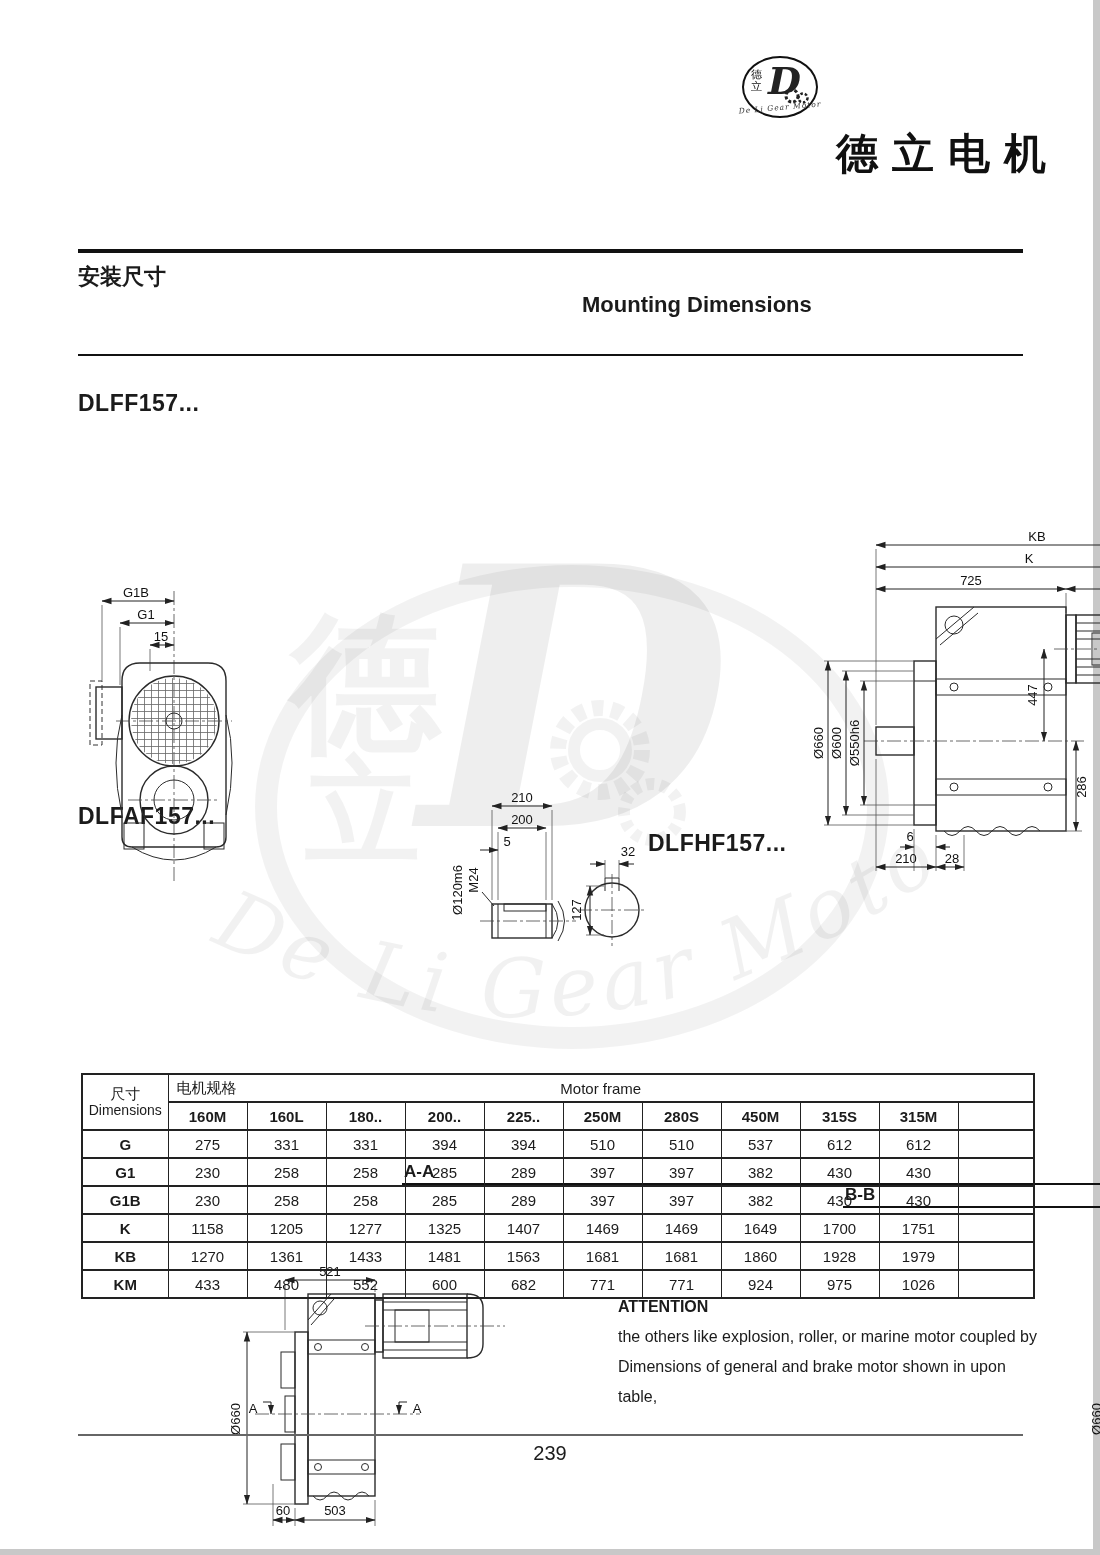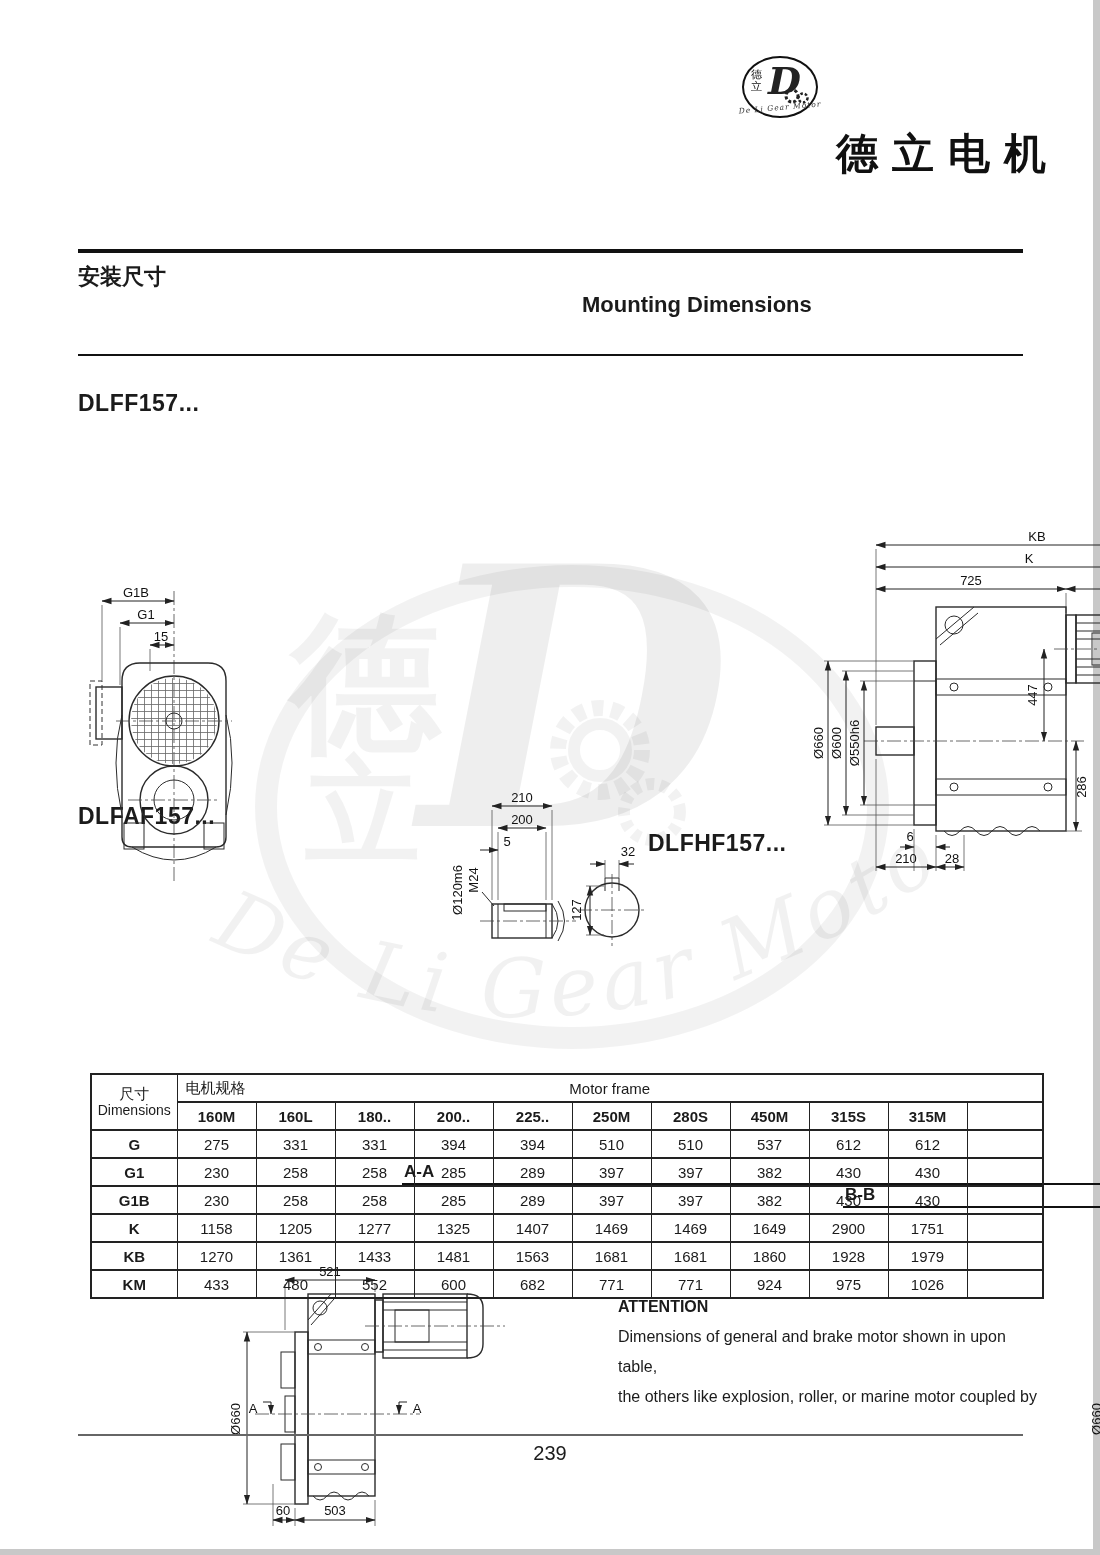--- a/index.html
+++ b/index.html
@@ -38,21 +38,21 @@
 
   
   .wm{position:absolute;z-index:0;pointer-events:none;}
   .wm-ellipse{left:255px;top:565px;width:590px;height:440px;border:22px solid rgba(0,0,0,.05);border-radius:50%;}
   .wm-d{left:420px;top:520px;font:italic bold 360px "DejaVu Serif",serif;color:rgba(0,0,0,.065);line-height:1;}
   .wm-c1{left:290px;top:585px;font:bold 150px "DejaVu Serif",serif;color:rgba(0,0,0,.05);}
   .wm-c2{left:305px;top:735px;font:bold 115px "DejaVu Serif",serif;color:rgba(0,0,0,.05);}
   .z{position:relative;z-index:1;}
 
   
-  .tbl-wrap{position:absolute;left:90px;top:1073px;z-index:1;border-radius:31px;}
+  .tbl-wrap{position:absolute;left:81px;top:1073px;z-index:1;border-radius:31px;}
   table.dims{border-collapse:collapse;width:954px;table-layout:fixed;background:transparent;}
   table.dims td{border-left:1px solid #222;border-right:1px solid #222;
                 border-top:2px solid #222;border-bottom:2px solid #222;
                 text-align:center;font-size:15px;padding:2px 1px;height:22px;}
   table.dims{border:2px solid #222;}
   .c-dim div{line-height:17px;}
   .c-dim .zh{font-size:15px;}
   .c-dim .en{font-size:14px;}
   .c-span{position:relative;}
   .spec-zh{position:absolute;left:8px;top:50%;transform:translateY(-50%);font-size:15px;}
@@ -469,21 +469,21 @@
           <tr>
             <td class="rowlabel">K</td>
             <td>1158</td>
             <td>1205</td>
             <td>1277</td>
             <td>1325</td>
             <td>1407</td>
             <td>1469</td>
             <td>1469</td>
             <td>1649</td>
-            <td>2900</td>
+            <td>1700</td>
             <td>1751</td>
             <td></td>
           </tr>
           <tr>
             <td class="rowlabel">KB</td>
             <td>1270</td>
             <td>1361</td>
             <td>1433</td>
             <td>1481</td>
             <td>1563</td>
@@ -508,22 +508,22 @@
             <td>1026</td>
             <td></td>
           </tr>
         </tbody>
     </table>
   </div>
 
   
   <div class="notes-en">
     <div class="note-title">ATTENTION</div>
+    <div>the others like explosion, roller, or marine motor coupled by</div>
     <div>Dimensions of general and brake motor shown in upon table,</div>
-    <div>the others like explosion, roller, or marine motor coupled by</div>
   </div>
 
   <div class="footer-rule z"></div>
   <div class="page-num z">239</div>
 
   <div class="edge-r"></div>
   <div class="edge-b"></div>
 </div>
 
 </body></html>

